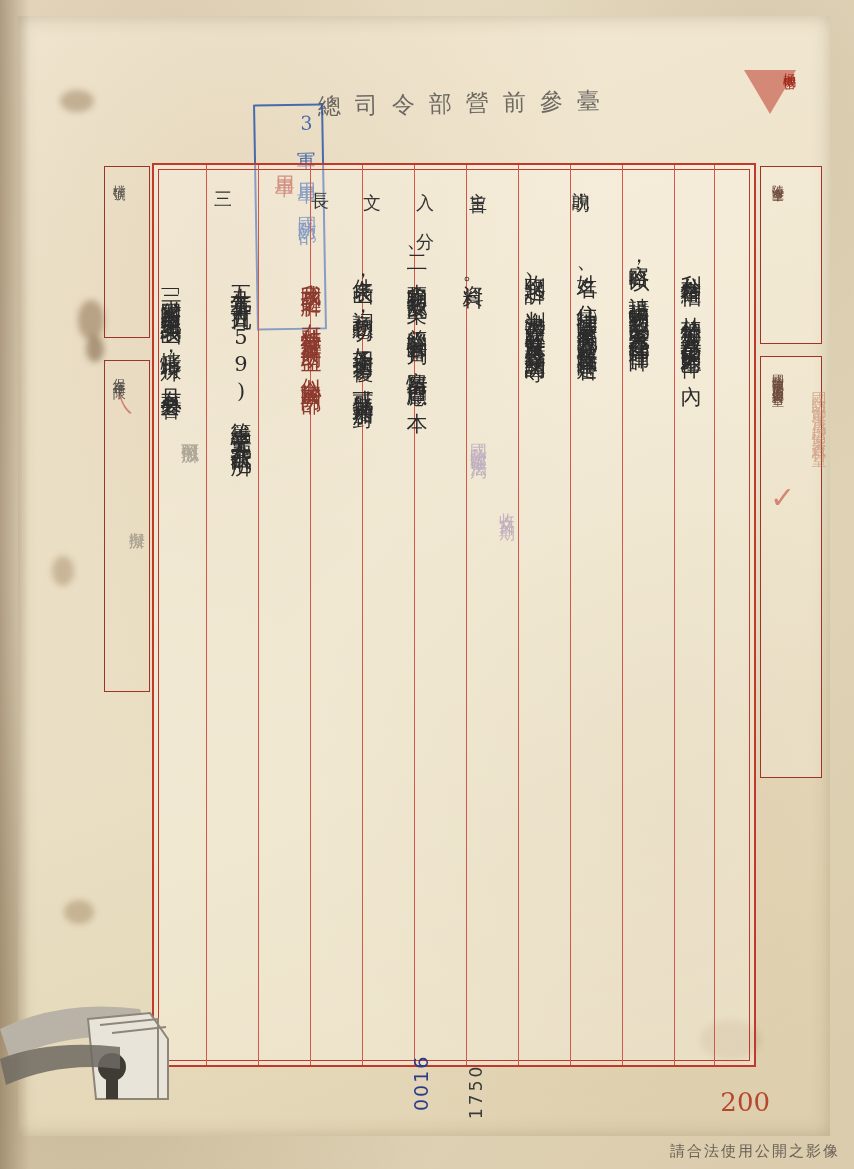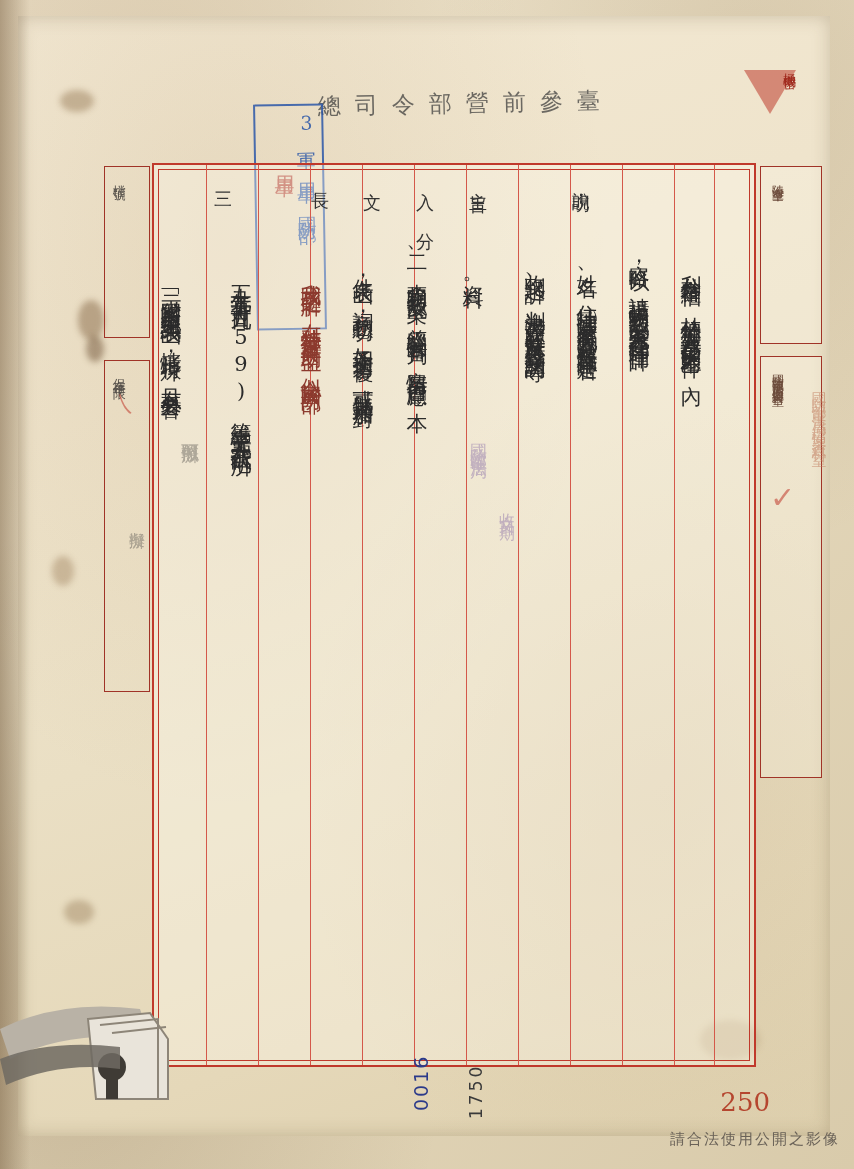--- a/index.html
+++ b/index.html
@@ -118,21 +118,21 @@
     position:absolute;left:432px;bottom:58px;color:#2b3a8a;
     font-size:19px;font-family:"DejaVu Sans",sans-serif;
     transform:rotate(-90deg);transform-origin:left bottom;letter-spacing:2px;
   }
   .num1750{
     position:absolute;left:486px;bottom:50px;color:#3a3a3a;
     font-size:17px;font-family:"DejaVu Sans",sans-serif;
     transform:rotate(-90deg);transform-origin:left bottom;letter-spacing:3px;
   }
   .watermark{
-    position:absolute;right:14px;bottom:20px;color:#6a6258;font-size:15px;
+    position:absolute;right:14px;bottom:8px;color:#6a6258;font-size:15px;
     font-family:"DejaVu Serif",serif;letter-spacing:2px;
   }
   
   .logo{
     position:absolute;left:0;bottom:60px;width:200px;height:110px;
   }
   
   .scribble{
     position:absolute;color:#6e6a62;font-family:"DejaVu Serif",serif;
     opacity:0.5;writing-mode:vertical-rl;text-orientation:upright;
@@ -224,21 +224,21 @@
   <div class="faintstamp" style="left:496px;top:500px;font-size:16px;">收文日期</div>
 
   <div class="scribble" style="left:178px;top:430px;font-size:18px;">似可照辦</div>
   <div class="scribble" style="left:126px;top:520px;font-size:16px;">擬辦</div>
 
   <div class="redmark" style="left:770px;top:480px;">✓</div>
   <div class="redmark" style="left:114px;top:390px;font-size:22px;">㇏</div>
 
   <div class="sidestamp">國防部軍法局檔案資料室</div>
 
-  <div class="num160">250</div>
+  <div class="num160">200</div>
   <div class="num0016">0016</div>
   <div class="num1750">1750</div>
 
   <svg class="logo" viewBox="0 0 200 110">
     <path d="M0 30 Q60 0 140 10 L150 40 Q70 30 10 60 Z" fill="#b9b2a6"></path>
     <path d="M88 20 L150 14 L168 40 L168 100 L96 100 Z" fill="#e9e4da" stroke="#8d8578" stroke-width="2"></path>
     <path d="M100 26 L158 20 L158 100" fill="none" stroke="#8d8578" stroke-width="2"></path>
     <path d="M112 34 L166 28" fill="none" stroke="#8d8578" stroke-width="2"></path>
     <circle cx="112" cy="68" r="14" fill="#3f3b35"></circle>
     <rect x="106" y="72" width="12" height="28" fill="#3f3b35"></rect>

